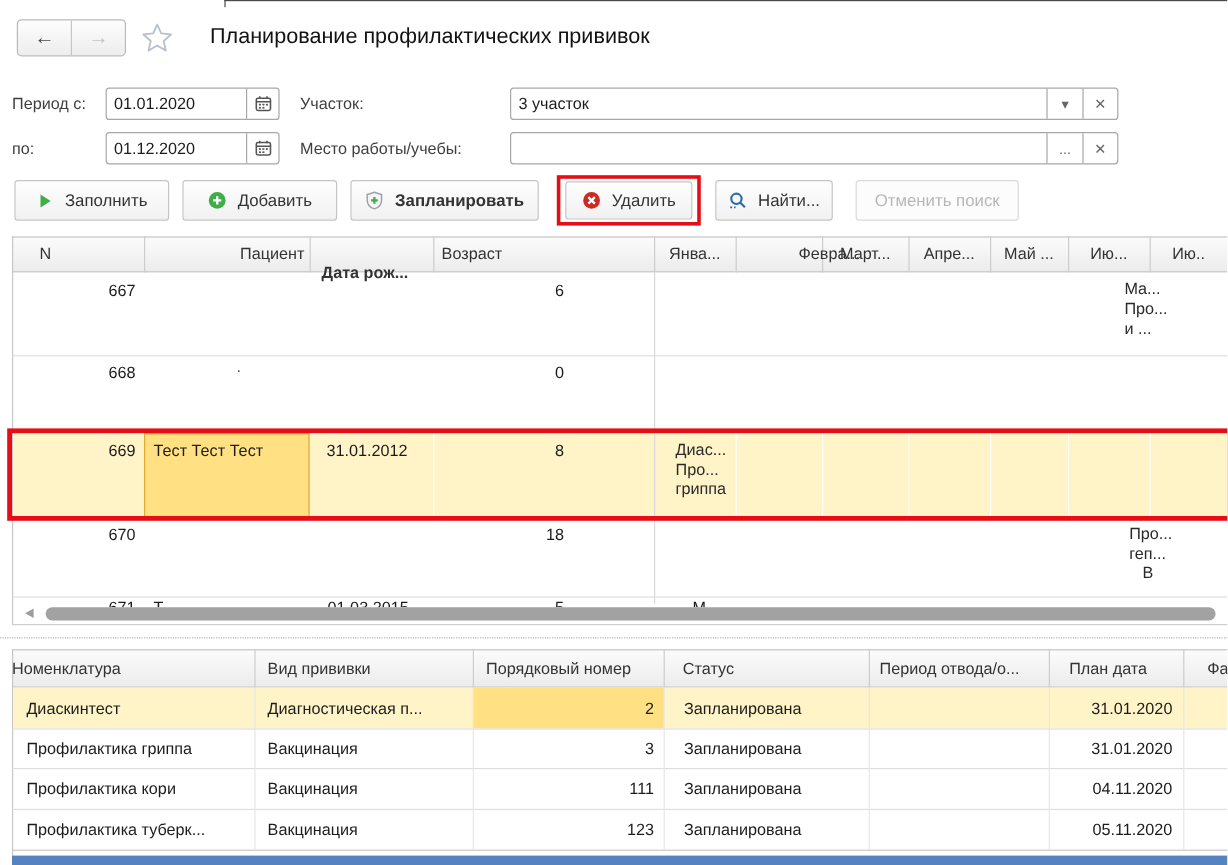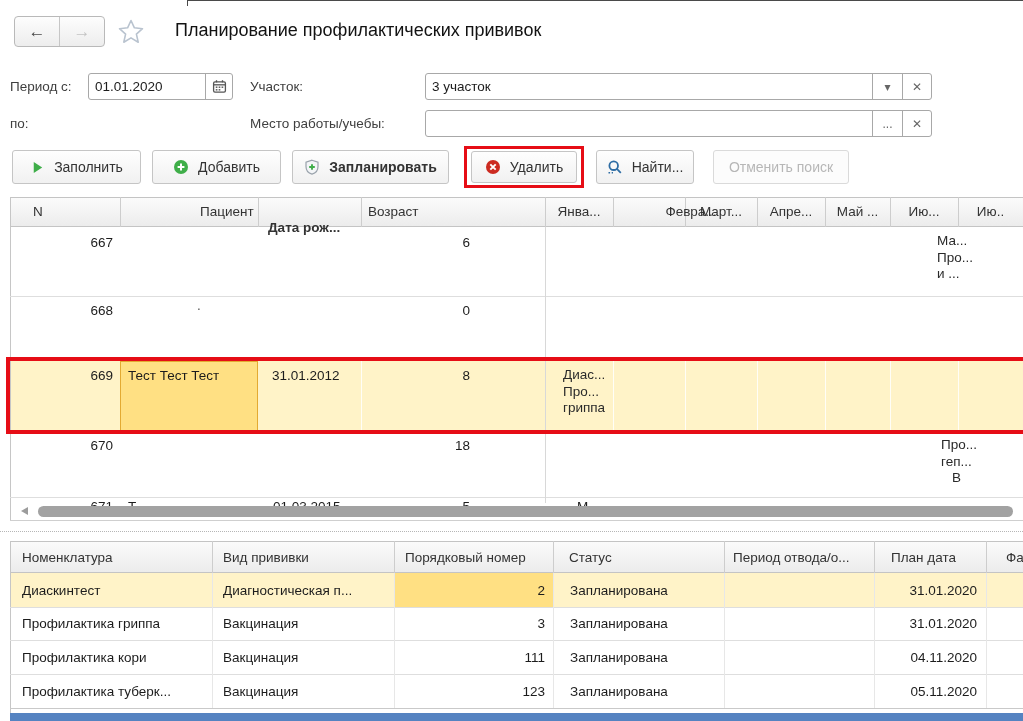--- a/index.html
+++ b/index.html
@@ -92,20 +92,38 @@
     <div class="val">3 участок</div>
     <div class="fbtn w29">
         <span>▾</span>
       </div>
     <div class="fbtn w28">
         <span>✕</span>
       </div>
   </div>
 
   <div class="flabel" style="left:10px;top:110px;">по:</div>
+  <div class="field" style="left:88px;top:110px;width:145px;">
+    <div class="val">01.12.2020</div>
+    <div class="fbtn">
+      <svg width="15" height="15" viewBox="0 0 16 16">
+        <rect x="1.7" y="3" width="12.6" height="11" rx="1.5" fill="none" stroke="#555" stroke-width="1.4"></rect>
+        <line x1="1.7" y1="6.2" x2="14.3" y2="6.2" stroke="#555" stroke-width="1.4"></line>
+        <line x1="4.8" y1="1.3" x2="4.8" y2="3.6" stroke="#555" stroke-width="1.4"></line>
+        <line x1="11.2" y1="1.3" x2="11.2" y2="3.6" stroke="#555" stroke-width="1.4"></line>
+        <g fill="#555">
+            <rect x="4" y="8" width="1.8" height="1.5"></rect>
+            <rect x="7.1" y="8" width="1.8" height="1.5"></rect>
+            <rect x="10.2" y="8" width="1.8" height="1.5"></rect>
+            <rect x="4" y="10.8" width="1.8" height="1.5"></rect>
+            <rect x="7.1" y="10.8" width="1.8" height="1.5"></rect>
+          </g>
+      </svg>
+    </div>
+  </div>
   <div class="flabel" style="left:250px;top:110px;">Место работы/учебы:</div>
   <div class="field" style="left:425px;top:110px;width:507px;">
     <div class="val"></div>
     <div class="fbtn w29">
         <span>...</span>
       </div>
     <div class="fbtn w28">
         <span>✕</span>
       </div>
   </div>
@@ -228,21 +246,21 @@
   </div>
 
   <div class="sepv" style="left:545px;top:227px;height:276px;background:#d8d8d8;"></div>
 
   <div class="sb-arrow" style="left:21px;top:507px;"></div>
   <div class="sb-thumb" style="left:38px;top:506px;width:975px;height:11px;"></div>
 
   <div class="splitter"></div>
 
   <div class="thead" style="top:541px;height:32px;"></div>
-  <div class="hlbl" style="left:22px;top:542px;line-height:31px;">Номенклатура</div>
+  <div class="hlbl" style="left:10px;top:542px;line-height:31px;">Номенклатура</div>
   <div class="hlbl" style="left:223px;top:542px;line-height:31px;">Вид прививки</div>
   <div class="hlbl" style="left:405px;top:542px;line-height:31px;">Порядковый номер</div>
   <div class="hlbl" style="left:569px;top:542px;line-height:31px;">Статус</div>
   <div class="hlbl" style="left:733px;top:542px;line-height:31px;">Период отвода/о...</div>
   <div class="hlbl" style="left:891px;top:542px;line-height:31px;">План дата</div>
   <div class="hlbl" style="left:1006px;top:542px;line-height:31px;">Фа...</div>
   <div class="sepv" style="left:212px;top:541px;height:32px;"></div>
   <div class="sepv" style="left:394px;top:541px;height:32px;"></div>
   <div class="sepv" style="left:553px;top:541px;height:32px;"></div>
   <div class="sepv" style="left:724px;top:541px;height:32px;"></div>

